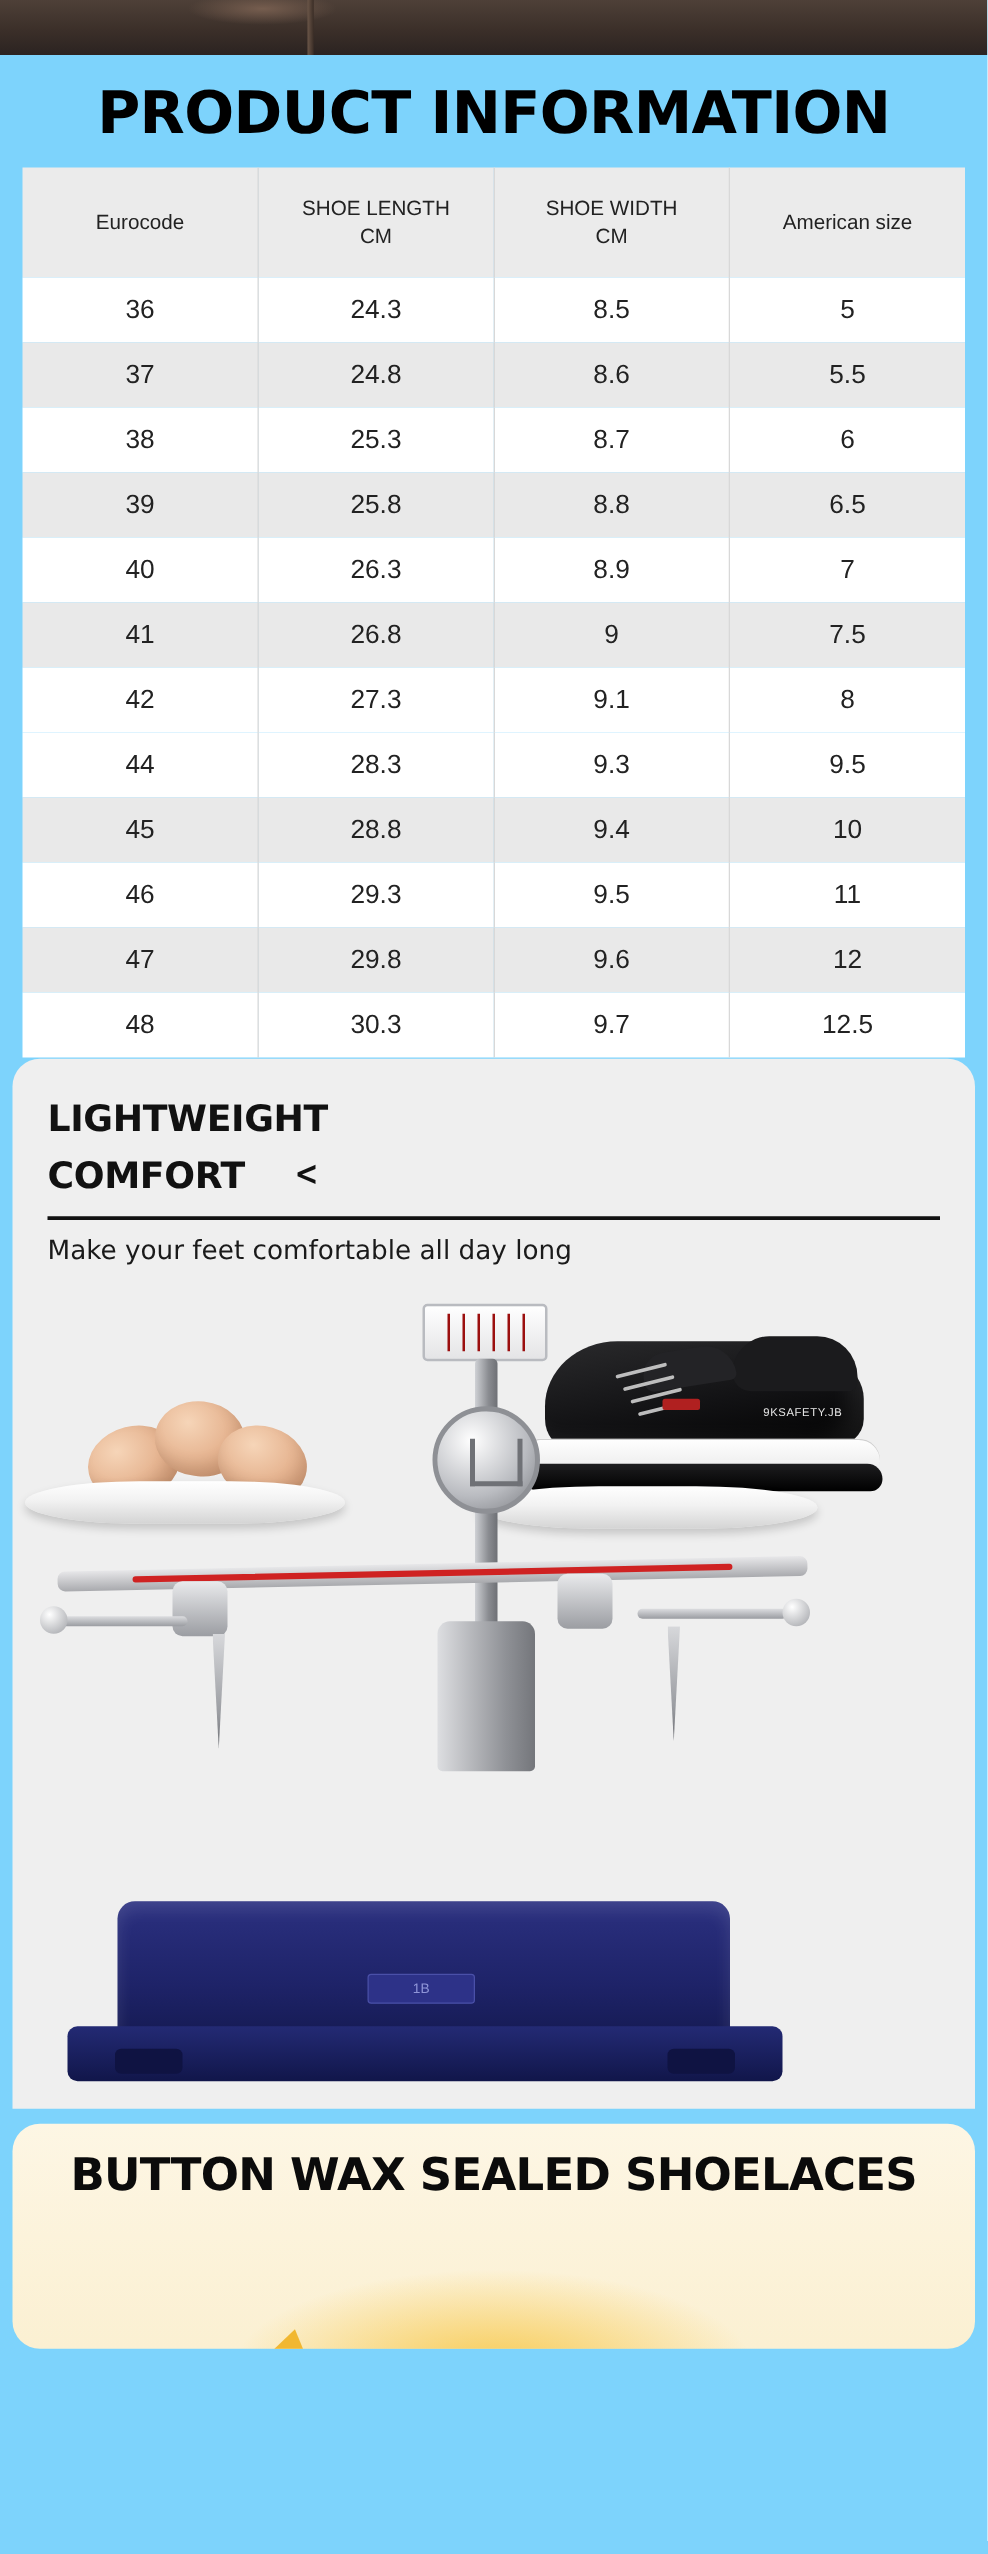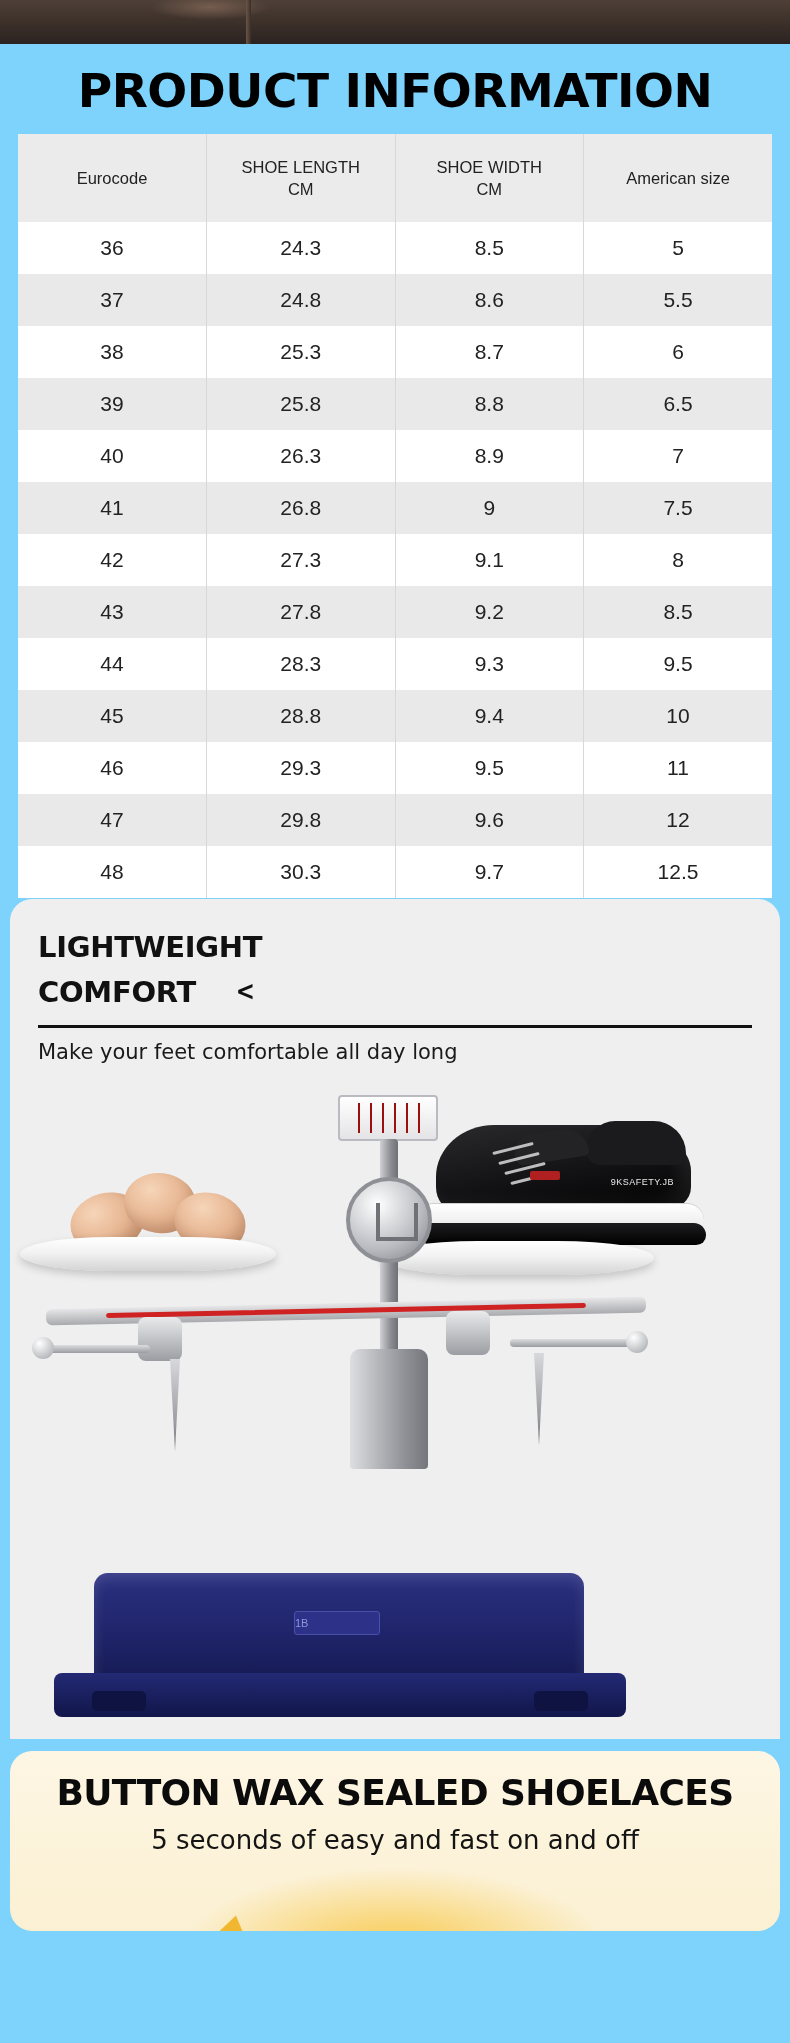--- a/index.html
+++ b/index.html
@@ -283,23 +283,23 @@
     background: linear-gradient(90deg, #dddee1, #8f9196 70%, #74767b);
     border-radius: 10px 10px 4px 4px;
   }
   .base {
     position: absolute; left: 84px; bottom: 54px; width: 490px; height: 112px;
     background: linear-gradient(180deg, #2b3080 0%, #1e2368 60%, #151a52 100%);
     border-radius: 14px 14px 6px 6px;
     box-shadow: inset 0 6px 14px rgba(255,255,255,.12);
   }
   .base .plate {
-    position: absolute; left: 200px; top: 38px; width: 86px; height: 24px;
+    position: absolute; left: 200px; top: 58px; width: 86px; height: 24px;
     background: #2d3288; border: 1px solid #4a50a8; border-radius: 3px;
-    color: #8f95d8; font-size: 11px; text-align: left; line-height: 22px;
+    color: #8f95d8; font-size: 11px; text-align: center; line-height: 22px;
   }
   .base-flare {
     position: absolute; left: 44px; bottom: 22px; width: 572px; height: 44px;
     background: linear-gradient(180deg, #232a74, #11164a);
     border-radius: 8px;
   }
   .foot { position: absolute; bottom: 6px; width: 54px; height: 20px; background: #0f1342; border-radius: 5px; }
   .foot.l { left: 38px; }
   .foot.r { right: 38px; }
 
@@ -412,26 +412,20 @@
           <td>26.8</td>
           <td>9</td>
           <td>7.5</td>
         </tr>
         <tr>
           <td>42</td>
           <td>27.3</td>
           <td>9.1</td>
           <td>8</td>
         </tr>
-        <tr class="alt">
-          <td>43</td>
-          <td>27.8</td>
-          <td>9.2</td>
-          <td>8.5</td>
-        </tr>
         <tr>
           <td>44</td>
           <td>28.3</td>
           <td>9.3</td>
           <td>9.5</td>
         </tr>
         <tr class="alt">
           <td>45</td>
           <td>28.8</td>
           <td>9.4</td>
@@ -525,18 +519,17 @@
       </div>
       <div class="base-flare">
         <div class="foot l"></div>
         <div class="foot r"></div>
       </div>
     </div>
   </div>
 
   <div class="laces-band">
     <div class="laces-title">BUTTON WAX SEALED SHOELACES</div>
-    <div class="laces-sub">5 seconds of easy and fast on and off</div>
     <div class="gold-glow"></div>
     <div class="star"></div>
   </div>
 
 </div>
 
 </body></html>

